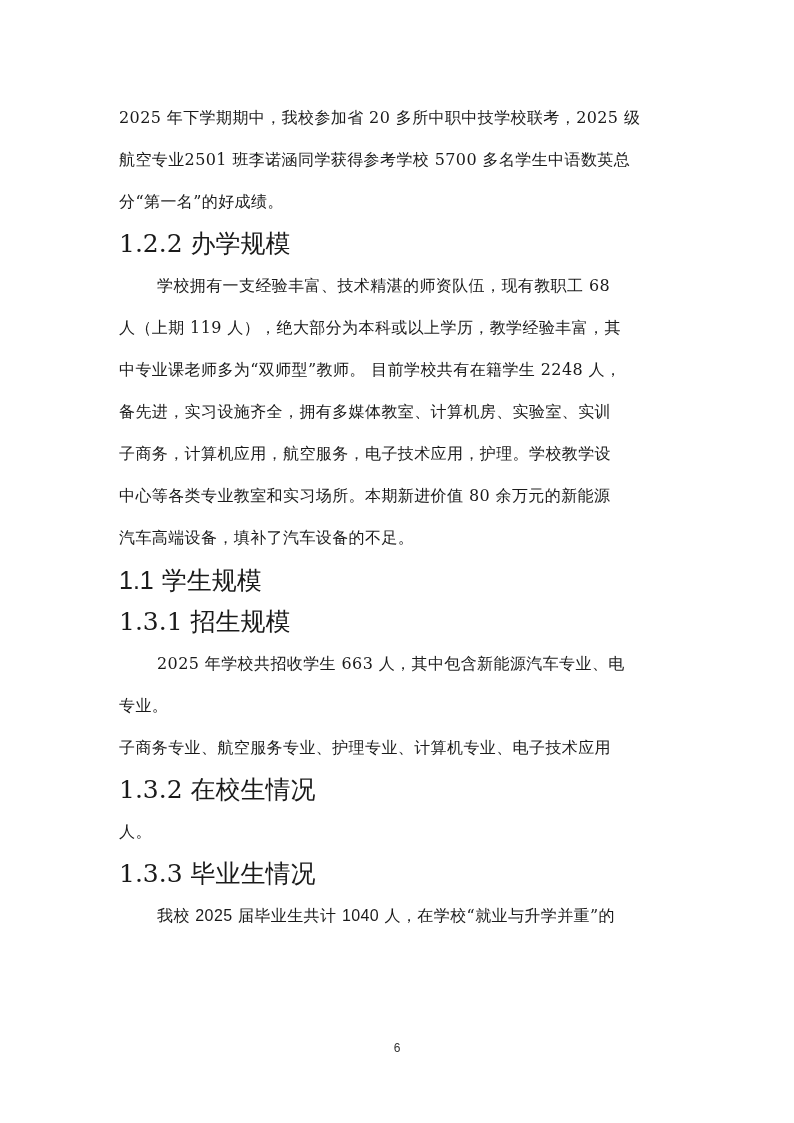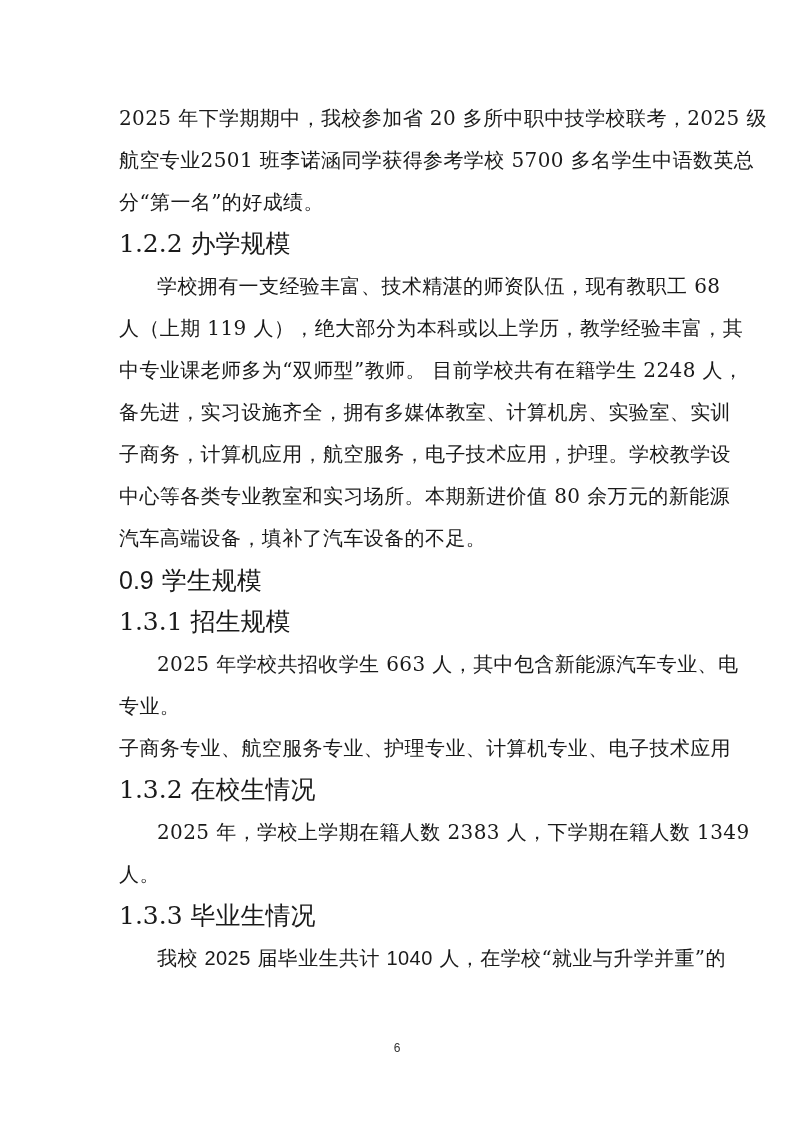--- a/index.html
+++ b/index.html
@@ -18,21 +18,21 @@
     .page {
       position: absolute;
       left: 119px;
       top: 97px;
       width: 556px;
     }
     .line {
       display: block;
       height: 42px;
       line-height: 42px;
-      font-size: 20px;
+      font-size: 16px;
       white-space: nowrap;
       letter-spacing: 0.4px;
     }
     .para-first {
       padding-left: 38px;
     }
     .heading {
       display: block;
       height: 42px;
       line-height: 42px;
@@ -70,36 +70,35 @@
     <span class="line para-first">学校拥有一支经验丰富、技术精湛的师资队伍，现有教职工 68</span>
     <span class="line">人（上期 119 人），绝大部分为本科或以上学历，教学经验丰富，其</span>
     <span class="line">中专业课老师多为“双师型”教师。 目前学校共有在籍学生 2248 人，</span>
     <span class="line">备先进，实习设施齐全，拥有多媒体教室、计算机房、实验室、实训</span>
     <span class="line">子商务，计算机应用，航空服务，电子技术应用，护理。学校教学设</span>
     <span class="line">中心等各类专业教室和实习场所。本期新进价值 80 余万元的新能源</span>
     <span class="line">汽车高端设备，填补了汽车设备的不足。</span>
   </div>
 
   <div class="heading">
-    <span class="sans">0.9</span>
+    <span class="sans">1.1</span>
     <span>学生规模</span>
   </div>
 
   <div class="heading">1.3.1 招生规模</div>
 
   <div>
     <span class="line para-first">2025 年学校共招收学生 663 人，其中包含新能源汽车专业、电</span>
     <span class="line">专业。</span>
     <span class="line">子商务专业、航空服务专业、护理专业、计算机专业、电子技术应用</span>
   </div>
 
   <div class="heading">1.3.2 在校生情况</div>
 
   <div>
-    <span class="line para-first">2025 年，学校上学期在籍人数 2383 人，下学期在籍人数 1349</span>
     <span class="line">人。</span>
   </div>
 
   <div class="heading">1.3.3 毕业生情况</div>
 
   <div>
     <span class="line para-first"><span>我校 </span><span class="sans">2025</span><span> 届毕业生共计 </span><span class="sans">1040</span><span> 人，在学校“就业与升学并重”的</span></span>
   </div>
 
 </div>

